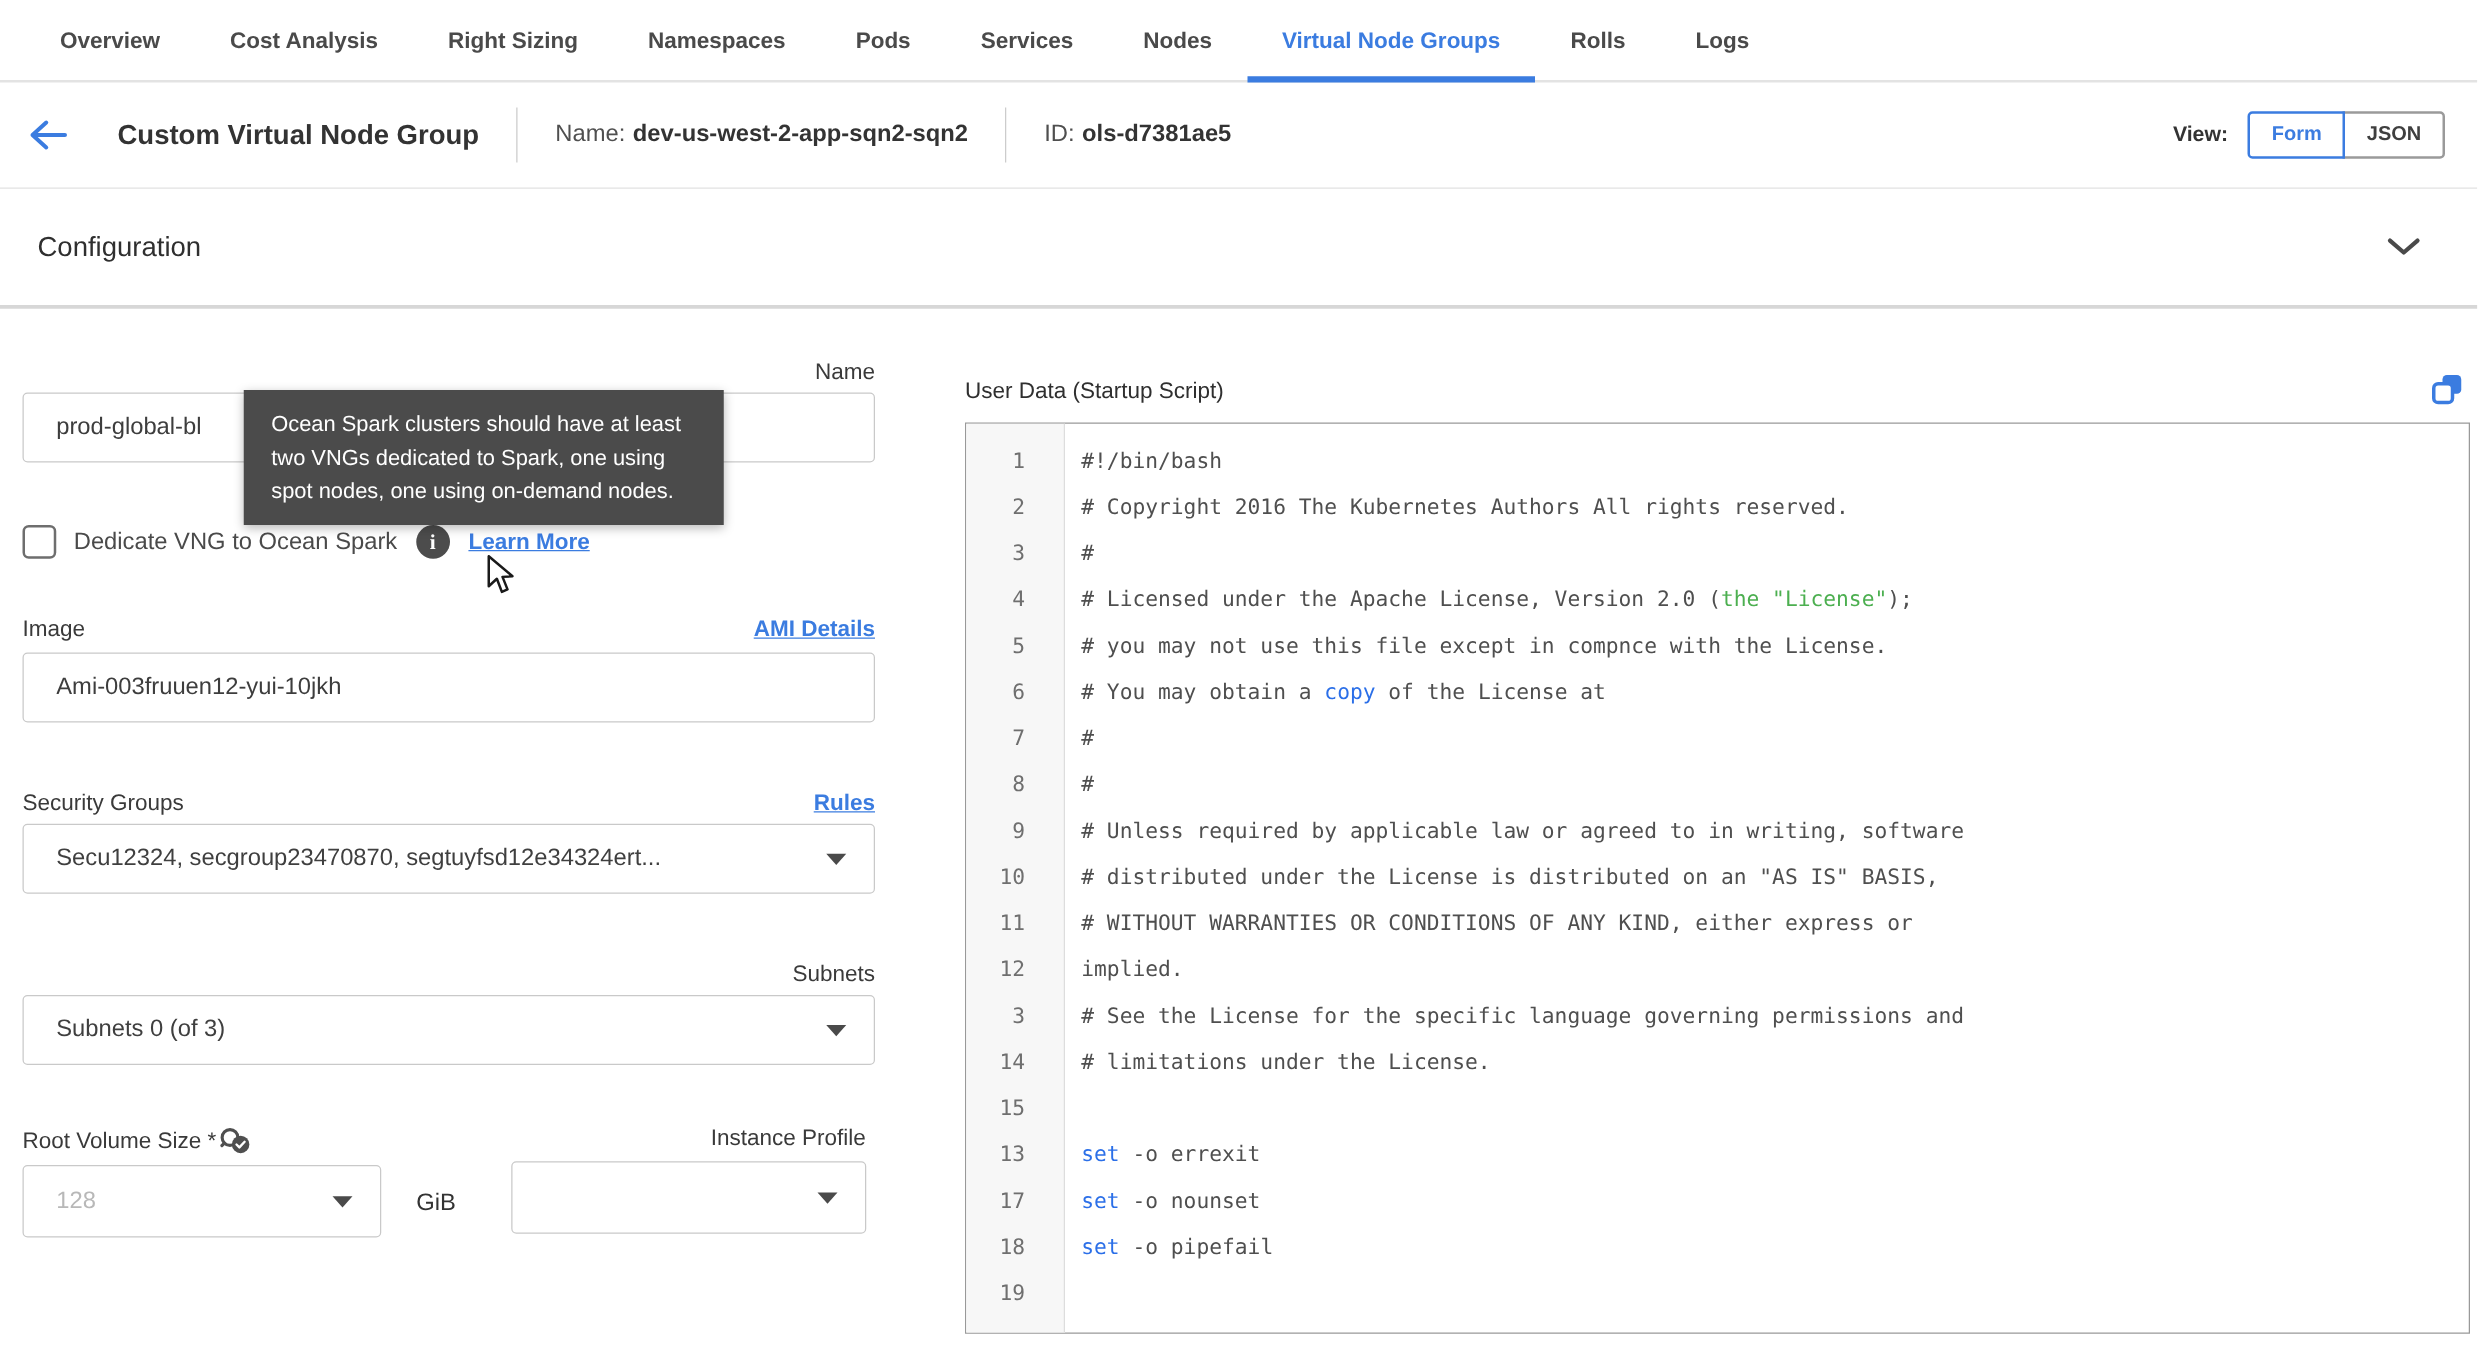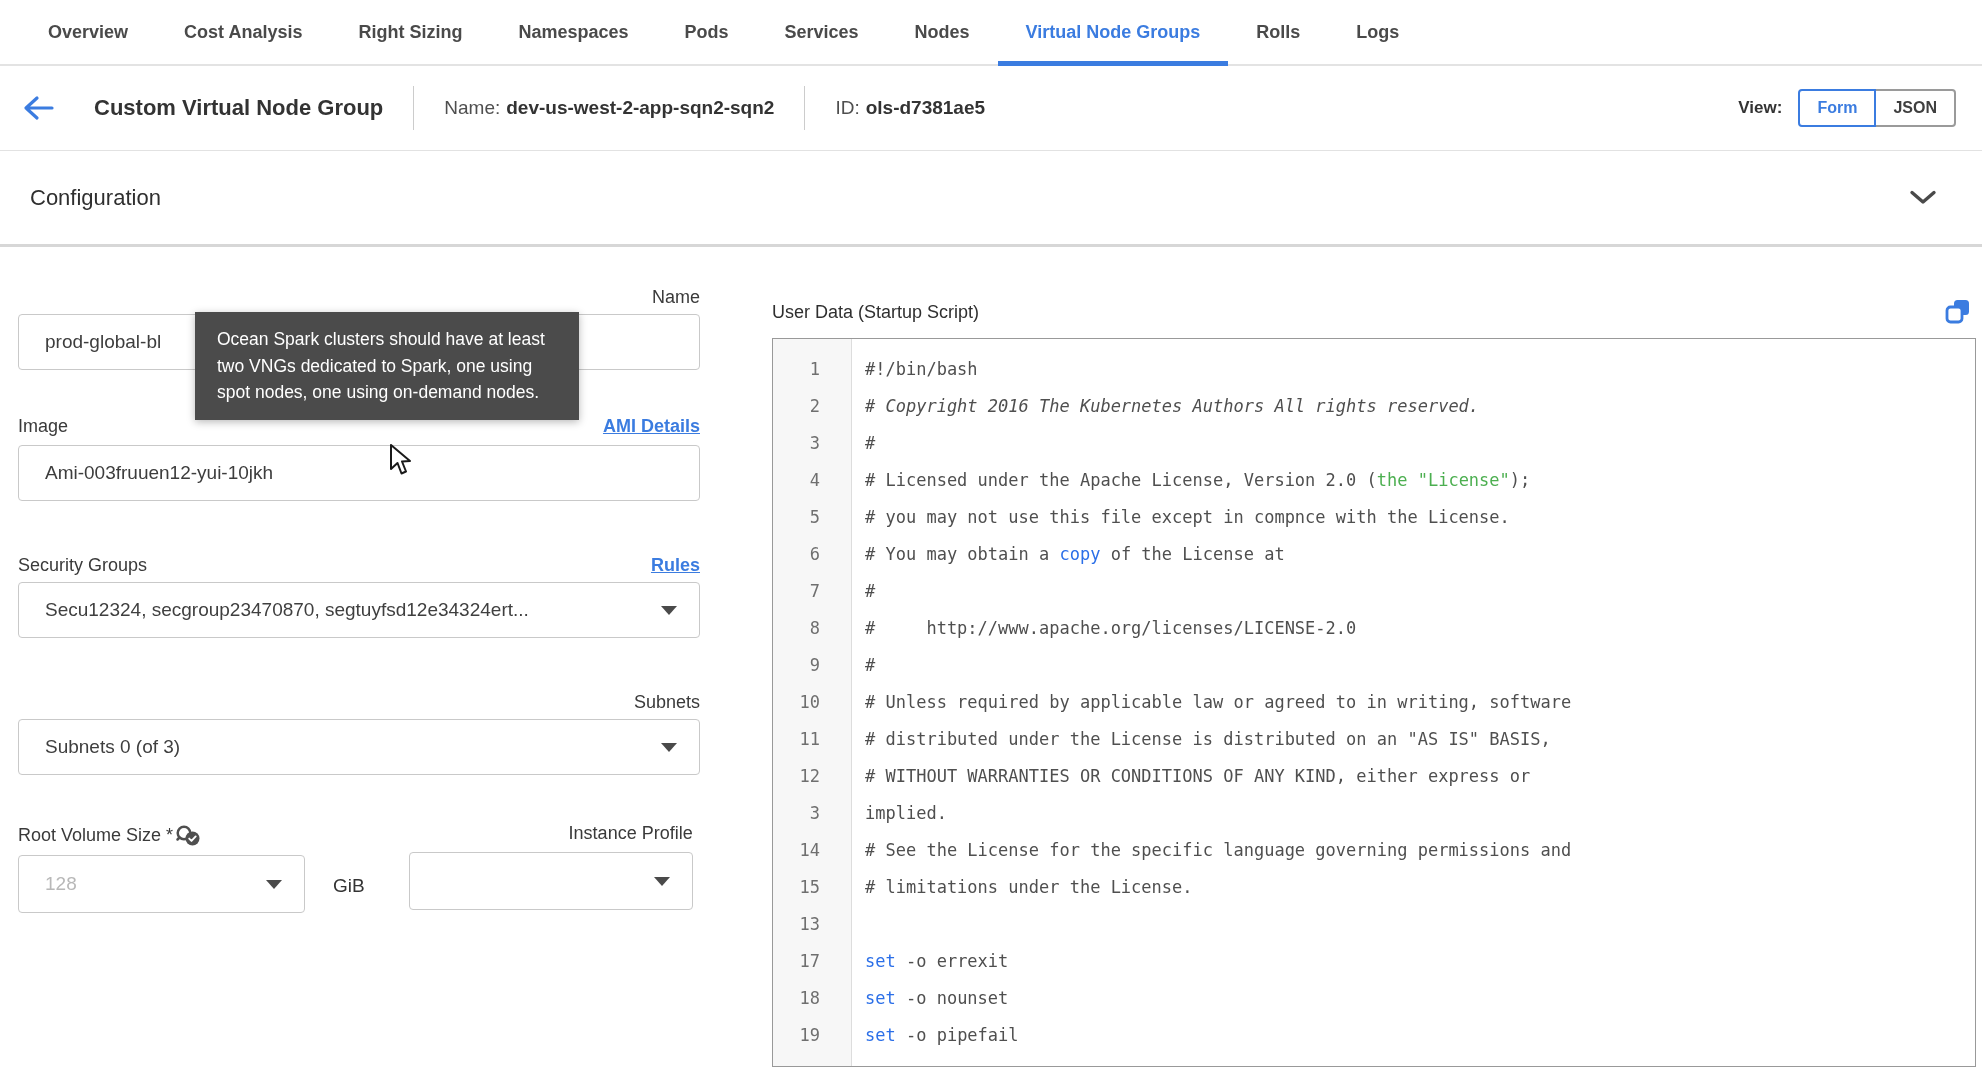--- a/index.html
+++ b/index.html
@@ -127,20 +127,26 @@
 
   <div class="content">
 
     <div class="leftcol">
 
       <div class="flabel" style="margin-top:40px;">Name</div>
       <div class="tinput" style="margin-top:6px;">
         <span class="ellip">prod-global-bl</span>
       </div>
 
+      <div class="check-row">
+        <span class="checkbox" role="checkbox" aria-checked="false"></span>
+        <span class="check-label">Dedicate VNG to Ocean Spark</span>
+        <span class="info-ic">i</span>
+        <span class="lnk" style="margin-left:15px;">Learn More</span>
+      </div>
 
       <div class="row-between" style="margin-top:46px;">
         <span class="flabel">Image</span>
         <span class="lnk">AMI Details</span>
       </div>
       <div class="tinput" style="margin-top:8px;">
         <span class="ellip">Ami-003fruuen12-yui-10jkh</span>
       </div>
 
       <div class="row-between" style="margin-top:54px;">
@@ -215,27 +221,26 @@
             <div class="gnum">3</div>
             <div class="gnum">14</div>
             <div class="gnum">15</div>
             <div class="gnum">13</div>
             <div class="gnum">17</div>
             <div class="gnum">18</div>
             <div class="gnum">19</div>
           </div>
         <div class="codearea" id="codearea">
             <div class="cl"><span style="color: rgb(79, 79, 79);">#!/bin/bash</span></div>
-            <div class="cl"><span style="color: rgb(79, 79, 79); font-style: italic;"># Copyright 2016 The Kubernetes Authors All rights reserved.</span></div>
+            <div class="cl"><span style="color: rgb(79, 79, 79);"># Copyright 2016 The Kubernetes Authors All rights reserved.</span></div>
             <div class="cl"><span style="color: rgb(79, 79, 79);">#</span></div>
             <div class="cl"><span style="color: rgb(79, 79, 79);"># Licensed under the Apache License, Version 2.0 (</span><span style="color: rgb(76, 175, 80);">the "License"</span><span style="color: rgb(79, 79, 79);">);</span></div>
             <div class="cl"><span style="color: rgb(79, 79, 79);"># you may not use this file except in compnce with the License.</span></div>
             <div class="cl"><span style="color: rgb(79, 79, 79);"># You may obtain a </span><span style="color: rgb(43, 111, 232);">copy</span><span style="color: rgb(79, 79, 79);"> of the License at</span></div>
             <div class="cl"><span style="color: rgb(79, 79, 79);">#</span></div>
-            <div class="cl"><span style="color: rgb(79, 79, 79);">#     http://www.apache.org/licenses/LICENSE-2.0</span></div>
             <div class="cl"><span style="color: rgb(79, 79, 79);">#</span></div>
             <div class="cl"><span style="color: rgb(79, 79, 79);"># Unless required by applicable law or agreed to in writing, software</span></div>
             <div class="cl"><span style="color: rgb(79, 79, 79);"># distributed under the License is distributed on an "AS IS" BASIS,</span></div>
             <div class="cl"><span style="color: rgb(79, 79, 79);"># WITHOUT WARRANTIES OR CONDITIONS OF ANY KIND, either express or</span></div>
             <div class="cl"><span style="color: rgb(79, 79, 79);">implied.</span></div>
             <div class="cl"><span style="color: rgb(79, 79, 79);"># See the License for the specific language governing permissions and</span></div>
             <div class="cl"><span style="color: rgb(79, 79, 79);"># limitations under the License.</span></div>
             <div class="cl"><span style="color: rgb(79, 79, 79);"></span></div>
             <div class="cl"><span style="color: rgb(43, 111, 232);">set</span><span style="color: rgb(79, 79, 79);"> -o errexit</span></div>
             <div class="cl"><span style="color: rgb(43, 111, 232);">set</span><span style="color: rgb(79, 79, 79);"> -o nounset</span></div>

